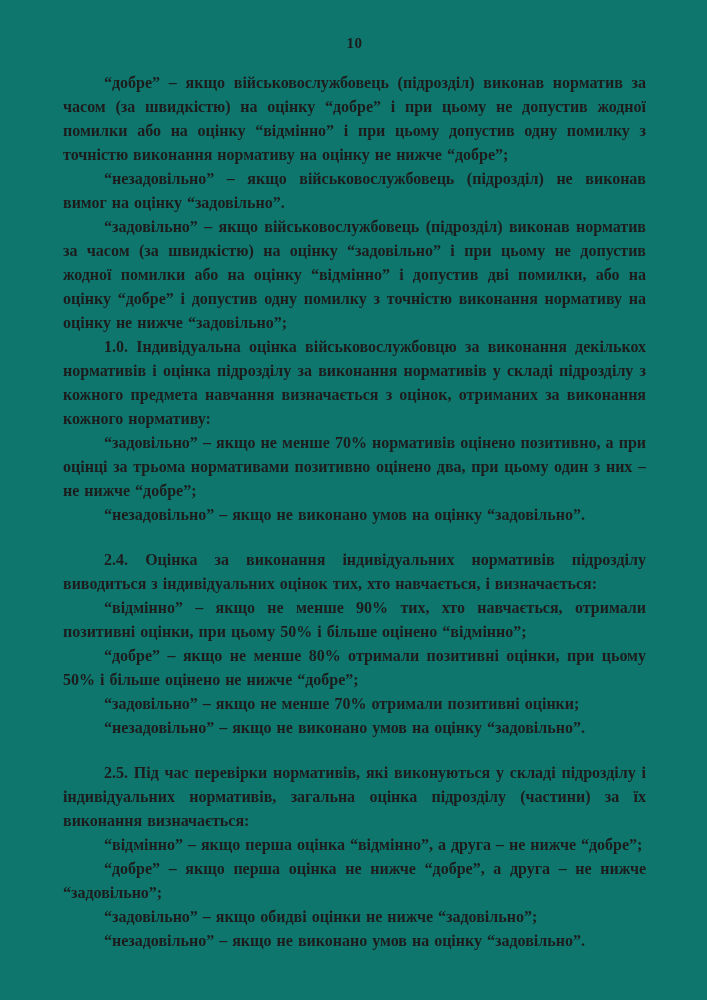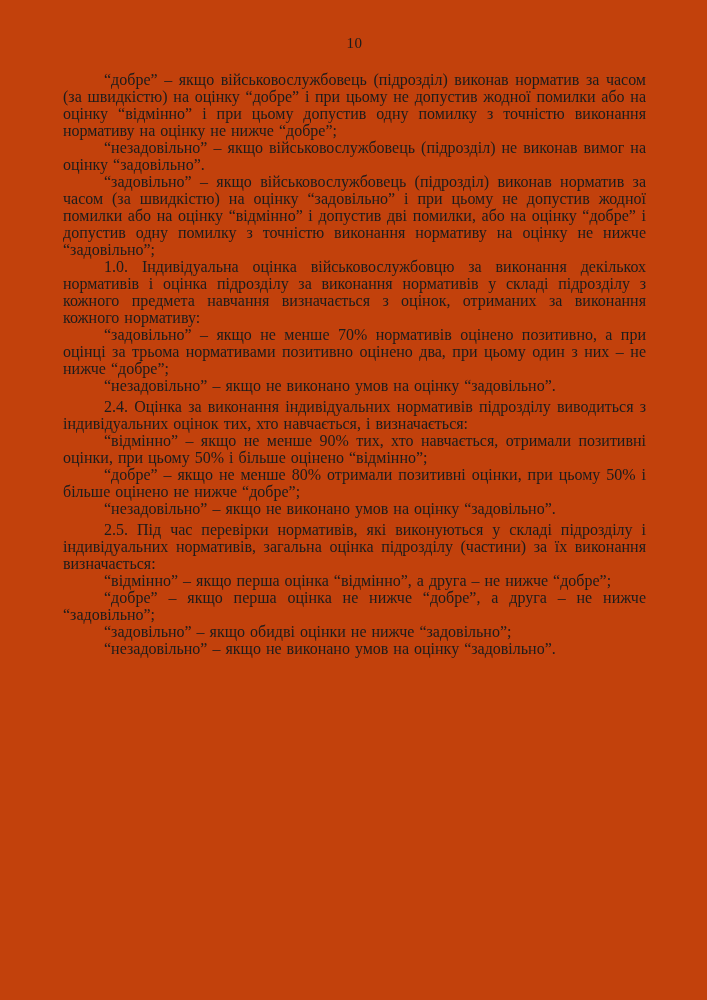--- a/index.html
+++ b/index.html
@@ -12,56 +12,58 @@
     height: 1000px;
     font-family: "Liberation Serif", "DejaVu Serif", serif;
     color: #1c1c1c;
     overflow: hidden;
   }
   .page {
     box-sizing: border-box;
     width: 707px;
     height: 1000px;
     padding: 35px 61px 20px 63px;
-    background: #c2410c;
+    background: #0f766e;
+    font-weight: bold;
   }
   .page-number {
     text-align: center;
     font-size: 15px;
     line-height: 17px;
     margin-bottom: 19px;
     letter-spacing: 0.5px;
   }
   .content p {
     margin: 0;
     font-size: 16px;
-    line-height: 17px;
+    line-height: 24px;
     text-align: justify;
     text-indent: 41px;
     word-spacing: 1px;
   }
   .content p.space-before {
-    margin-top: 4px;
+    margin-top: 21px;
   }
 </style>
 </head>
 <body>
 
 <div class="page">
   <div class="page-number">10</div>
   <div class="content">
       <p>“добре” – якщо військовослужбовець (підрозділ) виконав норматив за часом (за швидкістю) на оцінку “добре”  і при цьому не допустив жодної помилки або на оцінку “відмінно” і при цьому допустив одну помилку з точністю виконання нормативу на оцінку не нижче “добре”;</p>
       <p>“незадовільно” – якщо військовослужбовець (підрозділ) не виконав вимог на оцінку “задовільно”.</p>
       <p>“задовільно” – якщо військовослужбовець (підрозділ) виконав норматив за часом (за швидкістю) на оцінку “задовільно” і при цьому не допустив жодної помилки або на оцінку “відмінно” і допустив дві помилки, або на оцінку “добре” і допустив одну помилку з точністю виконання нормативу на оцінку не нижче “задовільно”;</p>
       <p>1.0. Індивідуальна оцінка військовослужбовцю за виконання декількох нормативів і оцінка підрозділу за виконання нормативів у складі підрозділу з кожного предмета навчання визначається з оцінок, отриманих за виконання кожного нормативу:</p>
       <p>“задовільно” – якщо не менше 70% нормативів оцінено позитивно, а при оцінці за трьома нормативами позитивно оцінено два, при цьому один з них – не нижче “добре”;</p>
       <p>“незадовільно” – якщо не виконано умов на оцінку “задовільно”.</p>
       <p class="space-before">2.4. Оцінка за виконання індивідуальних нормативів підрозділу виводиться з індивідуальних оцінок тих, хто навчається, і визначається:</p>
       <p>“відмінно” – якщо не менше 90% тих, хто навчається, отримали позитивні оцінки, при цьому 50% і більше оцінено “відмінно”;</p>
       <p>“добре” – якщо не менше 80% отримали позитивні оцінки, при цьому 50% і більше оцінено не нижче “добре”;</p>
+      <p>“задовільно” – якщо не менше 70% отримали позитивні оцінки;</p>
       <p>“незадовільно” – якщо не виконано умов на оцінку “задовільно”.</p>
       <p class="space-before">2.5. Під час перевірки нормативів, які виконуються у складі підрозділу і індивідуальних нормативів, загальна оцінка підрозділу (частини) за їх виконання визначається:</p>
       <p>“відмінно” – якщо перша оцінка “відмінно”, а друга – не нижче “добре”;</p>
       <p>“добре” – якщо перша оцінка не нижче “добре”, а друга – не нижче “задовільно”;</p>
       <p>“задовільно” – якщо обидві оцінки не нижче “задовільно”;</p>
       <p>“незадовільно” – якщо не виконано умов на оцінку “задовільно”.</p>
     </div>
 </div>
 
 </body></html>

